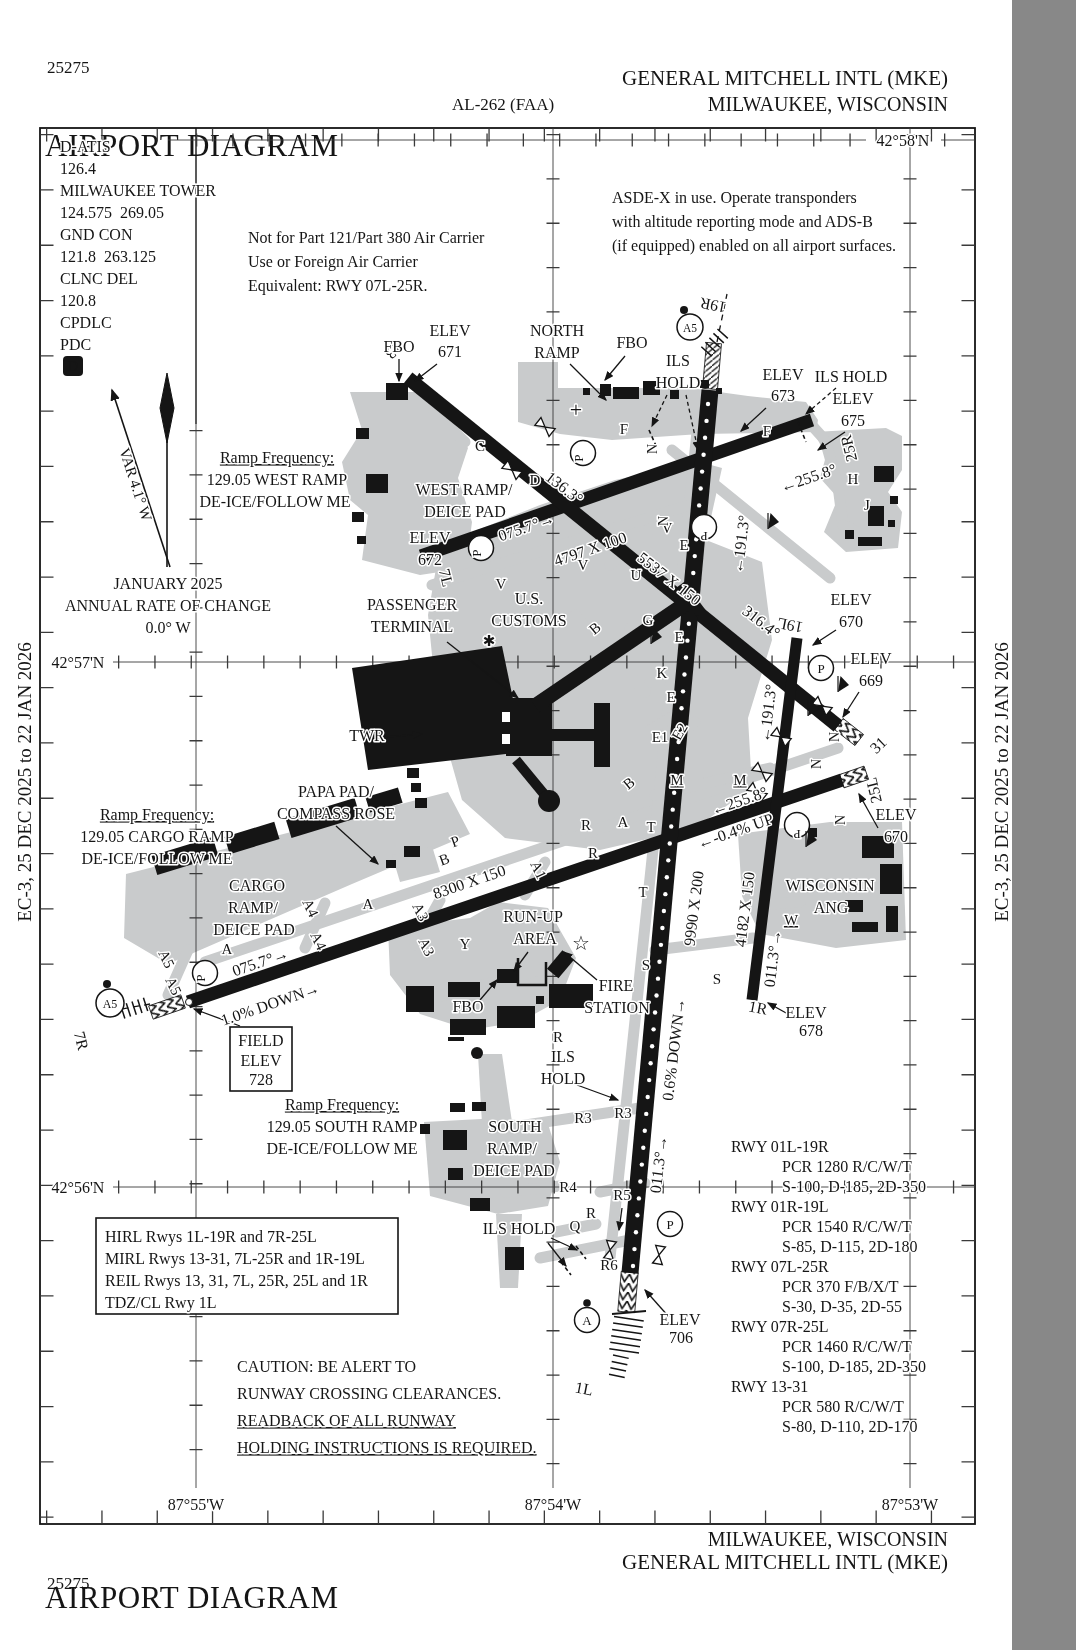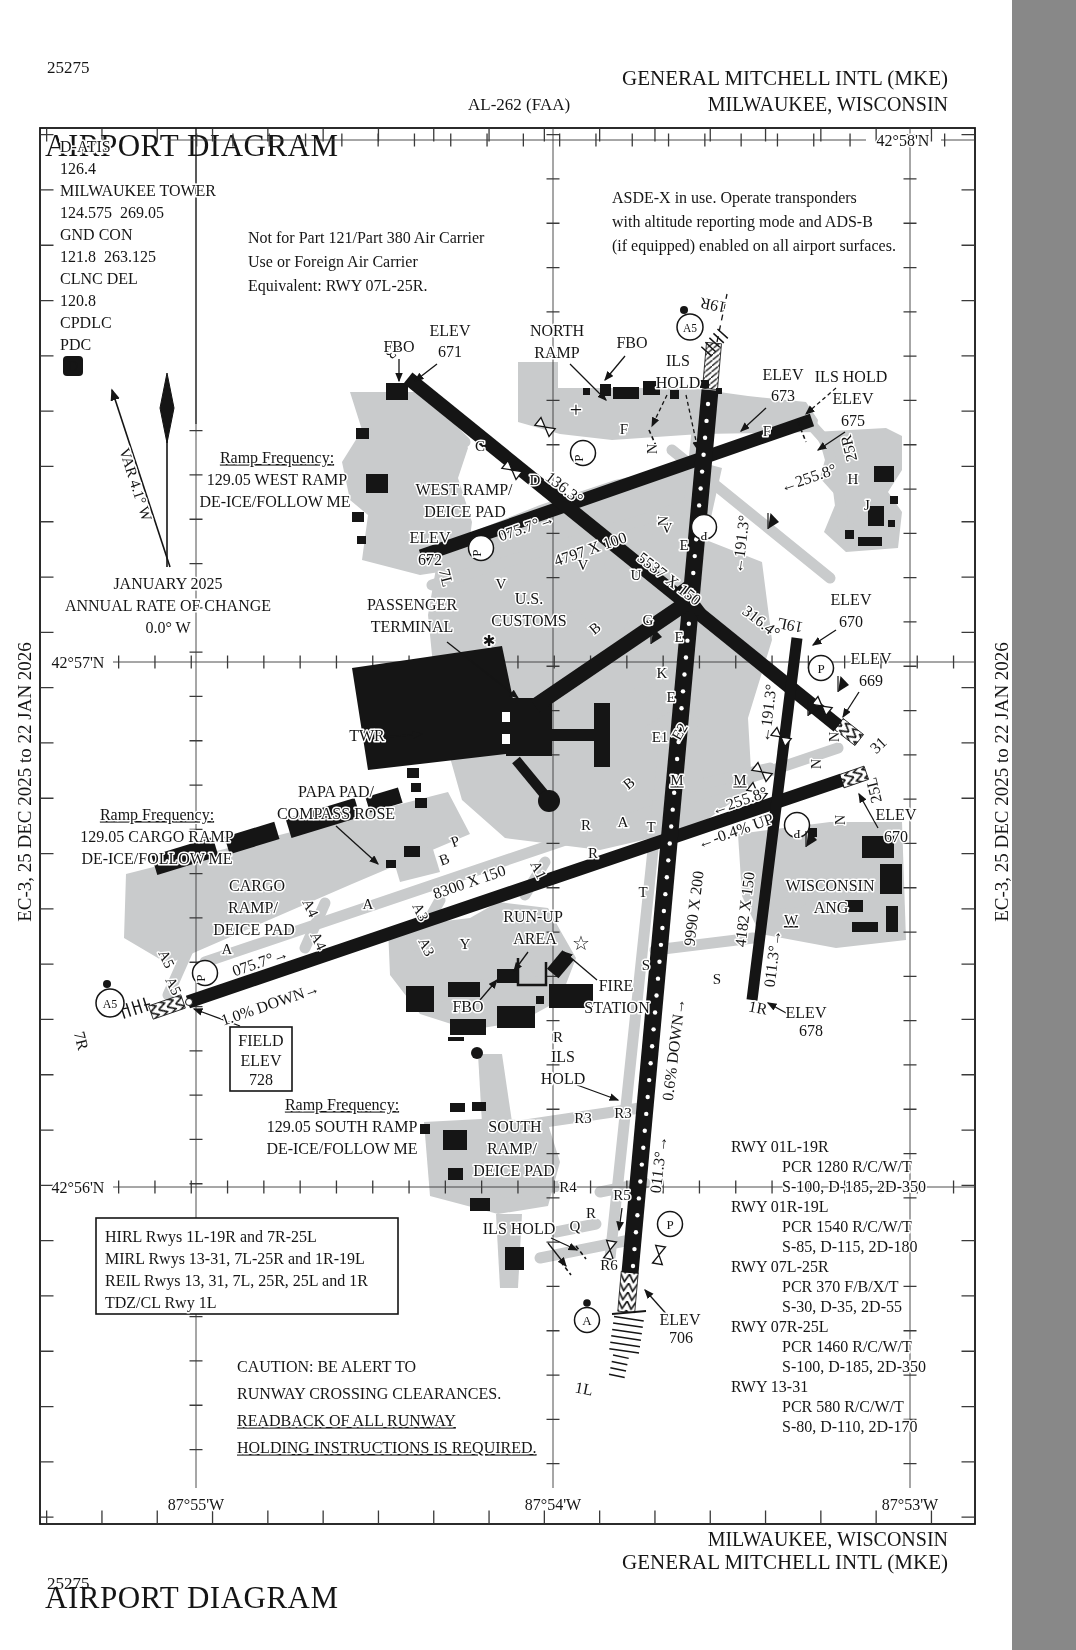--- a/index.html
+++ b/index.html
@@ -16,21 +16,21 @@
   svg text{fill:var(--ink,#141414);white-space:pre;paint-order:stroke;stroke:#fff;stroke-width:3px;stroke-linejoin:round;}
   svg .nohalo{stroke:none;}
 </style>
 </head>
 <body>
 
 <div class="page">
 
   <div class="abs sml" style="left:47px;top:58px">25275</div>
   <div class="abs big" style="left:45px;top:84px">AIRPORT DIAGRAM</div>
-  <div class="abs sml" style="left:468px;top:95px">AL-262 (FAA)</div>
+  <div class="abs sml" style="left:452px;top:95px">AL-262 (FAA)</div>
   <div class="abs med ta-r" style="right:64px;top:66px">GENERAL MITCHELL INTL (MKE)</div>
   <div class="abs city ta-r" style="right:64px;top:93px">MILWAUKEE, WISCONSIN</div>
 
   <div class="abs big" style="left:45px;top:1536px">AIRPORT DIAGRAM</div>
   <div class="abs sml" style="left:47px;top:1574px">25275</div>
   <div class="abs city ta-r" style="right:64px;top:1528px">MILWAUKEE, WISCONSIN</div>
   <div class="abs med ta-r" style="right:64px;top:1550px">GENERAL MITCHELL INTL (MKE)</div>
 
   <div class="abs rot" style="left:25px;top:782px">EC-3, 25 DEC 2025 to 22 JAN 2026</div>
   <div class="abs rot" style="left:1002px;top:782px">EC-3, 25 DEC 2025 to 22 JAN 2026</div>

